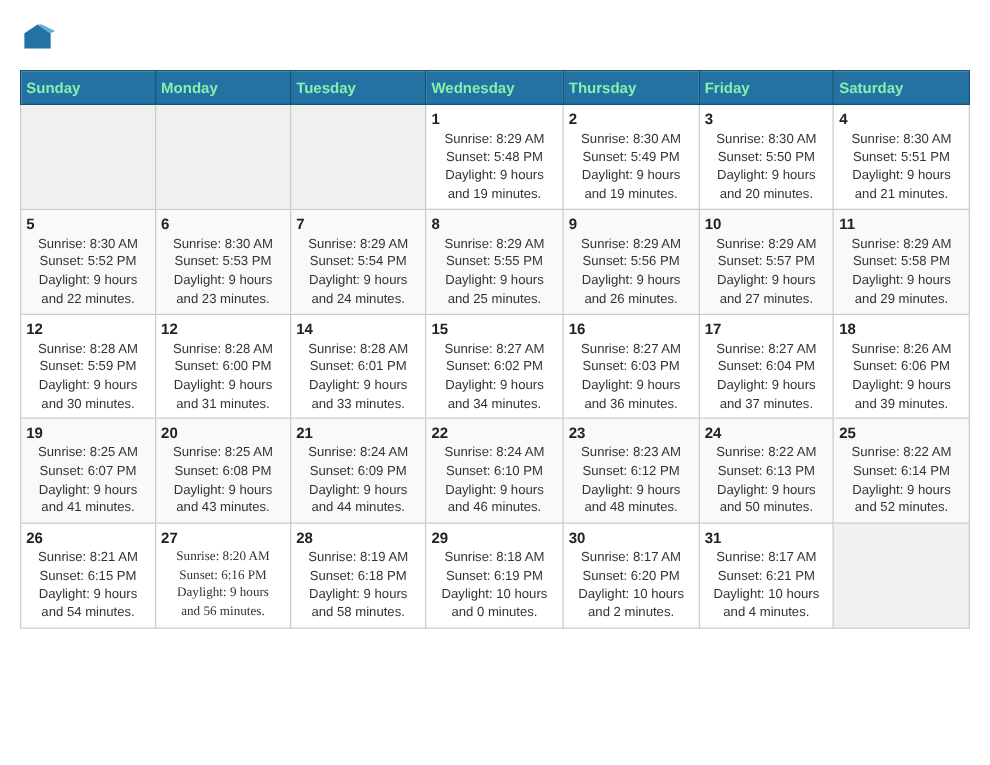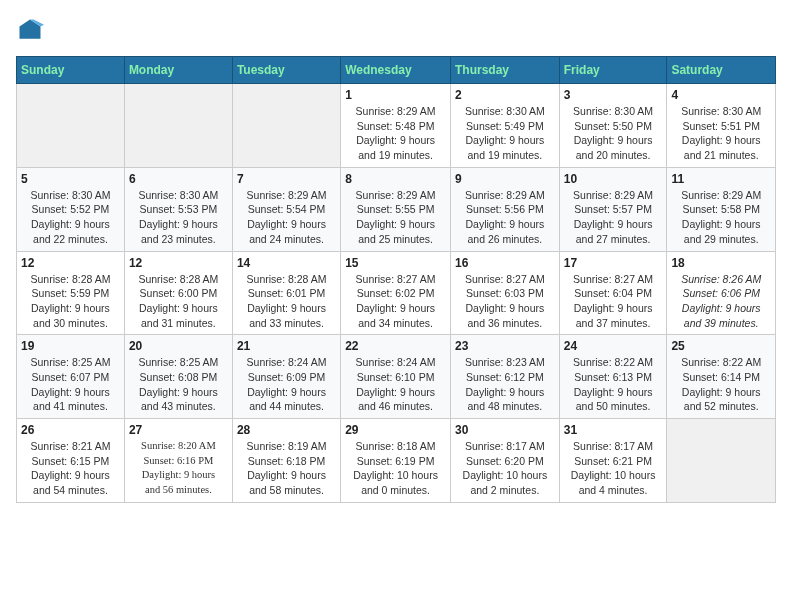--- a/index.html
+++ b/index.html
@@ -243,21 +243,21 @@
         </td>
         <td>
           <div class="day-number">17</div>
           <div class="day-detail" style="white-space: pre-line;">Sunrise: 8:27 AM
 Sunset: 6:04 PM
 Daylight: 9 hours
 and 37 minutes.</div>
         </td>
         <td>
           <div class="day-number">18</div>
-          <div class="day-detail" style="white-space: pre-line; font-style: italic;">Sunrise: 8:26 AM
+          <div class="day-detail" style="white-space: pre-line;">Sunrise: 8:26 AM
 Sunset: 6:06 PM
 Daylight: 9 hours
 and 39 minutes.</div>
         </td>
       </tr>
       <tr>
         <td>
           <div class="day-number">19</div>
           <div class="day-detail" style="white-space: pre-line;">Sunrise: 8:25 AM
 Sunset: 6:07 PM

